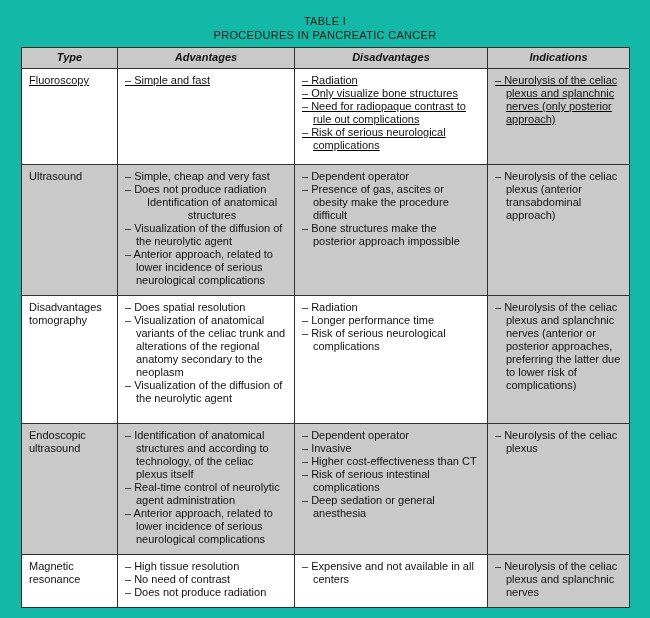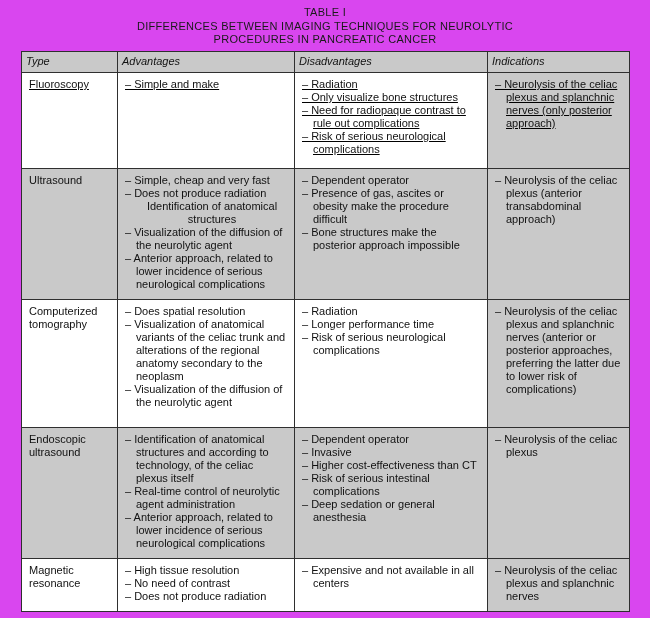--- a/index.html
+++ b/index.html
@@ -5,22 +5,22 @@
   html, body {
     margin: 0;
     padding: 0;
     background: #ffffff;
     font-family: "Liberation Sans", sans-serif;
   }
   .page {
     width: 650px;
     height: 618px;
     box-sizing: border-box;
-    padding: 6px 21px 8px 21px;
-    background: #d946ef;
+    padding: 15px 21px 8px 21px;
+    background: #14b8a6;
     overflow: hidden;
   }
   .caption {
     text-align: center;
     color: #1a1a1a;
     font-size: 11px;
     line-height: 13px;
     letter-spacing: 0.3px;
     margin-bottom: 5px;
   }
@@ -38,22 +38,22 @@
     vertical-align: top;
     font-size: 11px;
     line-height: 13px;
     color: #111111;
     padding: 5px 6px 8px 7px;
     box-sizing: border-box;
     overflow: hidden;
   }
   table.data-table th {
     font-style: italic;
-    font-weight: normal;
-    text-align: left;
+    font-weight: bold;
+    text-align: center;
     background: #c9c9c9;
     padding: 3px 4px 4px 4px;
     height: 18px;
   }
   
   tbody tr:nth-child(even) td { background: #c9c9c9; }
   
   td.indications-cell { background: #c9c9c9; }
   
   tbody tr:nth-child(1) { height: 96px; text-decoration: underline; }
@@ -70,21 +70,20 @@
     text-align: center;
   }
   .type-cell { }
 </style>
 </head>
 <body>
 
 <div class="page">
   <div class="caption">
     <div class="table-label">TABLE I</div>
-    <div>DIFFERENCES BETWEEN IMAGING TECHNIQUES FOR NEUROLYTIC</div>
     <div>PROCEDURES IN PANCREATIC CANCER</div>
   </div>
 
   <table class="data-table">
     <colgroup>
       <col style="width:96px">
       <col style="width:177px">
       <col style="width:193px">
       <col style="width:142px">
     </colgroup>
@@ -93,21 +92,21 @@
           <th>Type</th>
           <th>Advantages</th>
           <th>Disadvantages</th>
           <th>Indications</th>
         </tr>
     </thead>
     <tbody id="table-body">
         <tr>
           <td class="type-cell">Fluoroscopy</td>
           <td class="advantages-cell">
-            <div class="bullet">– Simple and make</div>
+            <div class="bullet">– Simple and fast</div>
           </td>
           <td class="disadvantages-cell">
             <div class="bullet">– Radiation</div>
             <div class="bullet">– Only visualize bone structures</div>
             <div class="bullet">– Need for radiopaque contrast to rule out complications</div>
             <div class="bullet">– Risk of serious neurological complications</div>
           </td>
           <td class="indications-cell">
             <div class="bullet">– Neurolysis of the celiac plexus and splanchnic nerves (only posterior approach)</div>
           </td>
@@ -124,21 +123,21 @@
           <td class="disadvantages-cell">
             <div class="bullet">– Dependent operator</div>
             <div class="bullet">– Presence of gas, ascites or obesity make the procedure difficult</div>
             <div class="bullet">– Bone structures make the posterior approach impossible</div>
           </td>
           <td class="indications-cell">
             <div class="bullet">– Neurolysis of the celiac plexus (anterior transabdominal approach)</div>
           </td>
         </tr>
         <tr>
-          <td class="type-cell">Computerized tomography</td>
+          <td class="type-cell">Disadvantages tomography</td>
           <td class="advantages-cell">
             <div class="bullet">– Does spatial resolution</div>
             <div class="bullet">– Visualization of anatomical variants of the celiac trunk and alterations of the regional anatomy secondary to the neoplasm</div>
             <div class="bullet">– Visualization of the diffusion of the neurolytic agent</div>
           </td>
           <td class="disadvantages-cell">
             <div class="bullet">– Radiation</div>
             <div class="bullet">– Longer performance time</div>
             <div class="bullet">– Risk of serious neurological complications</div>
           </td>

